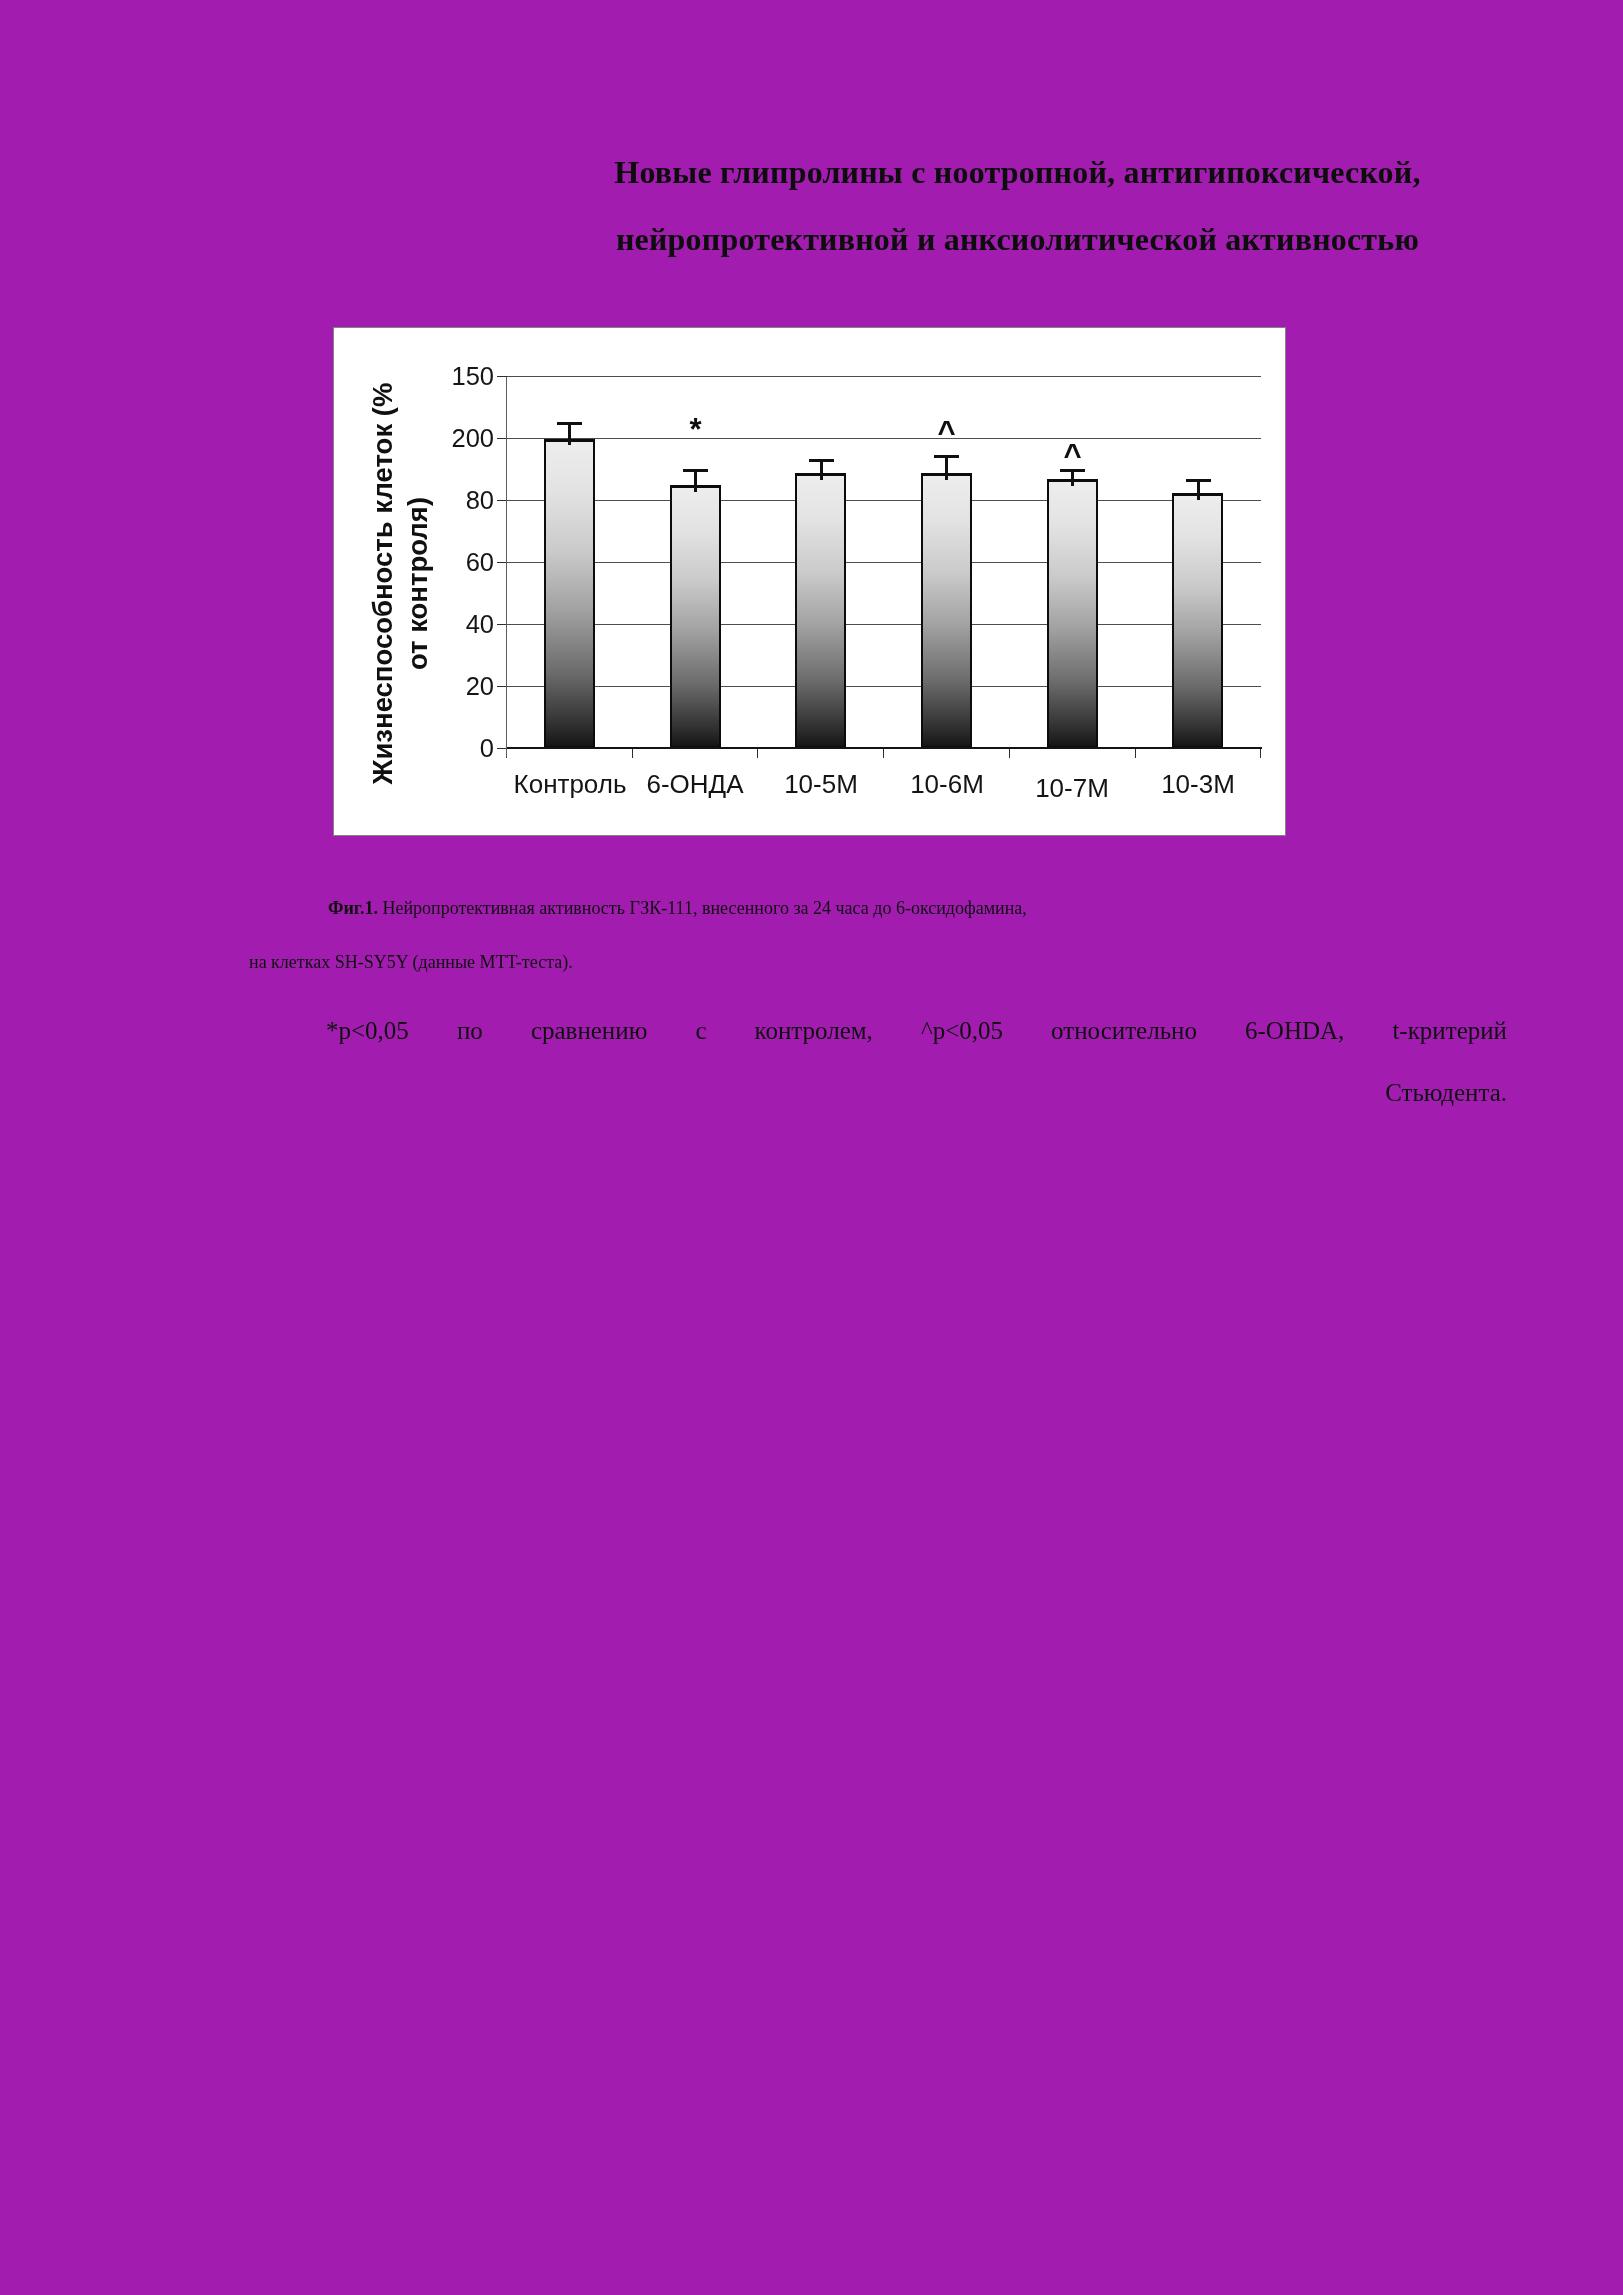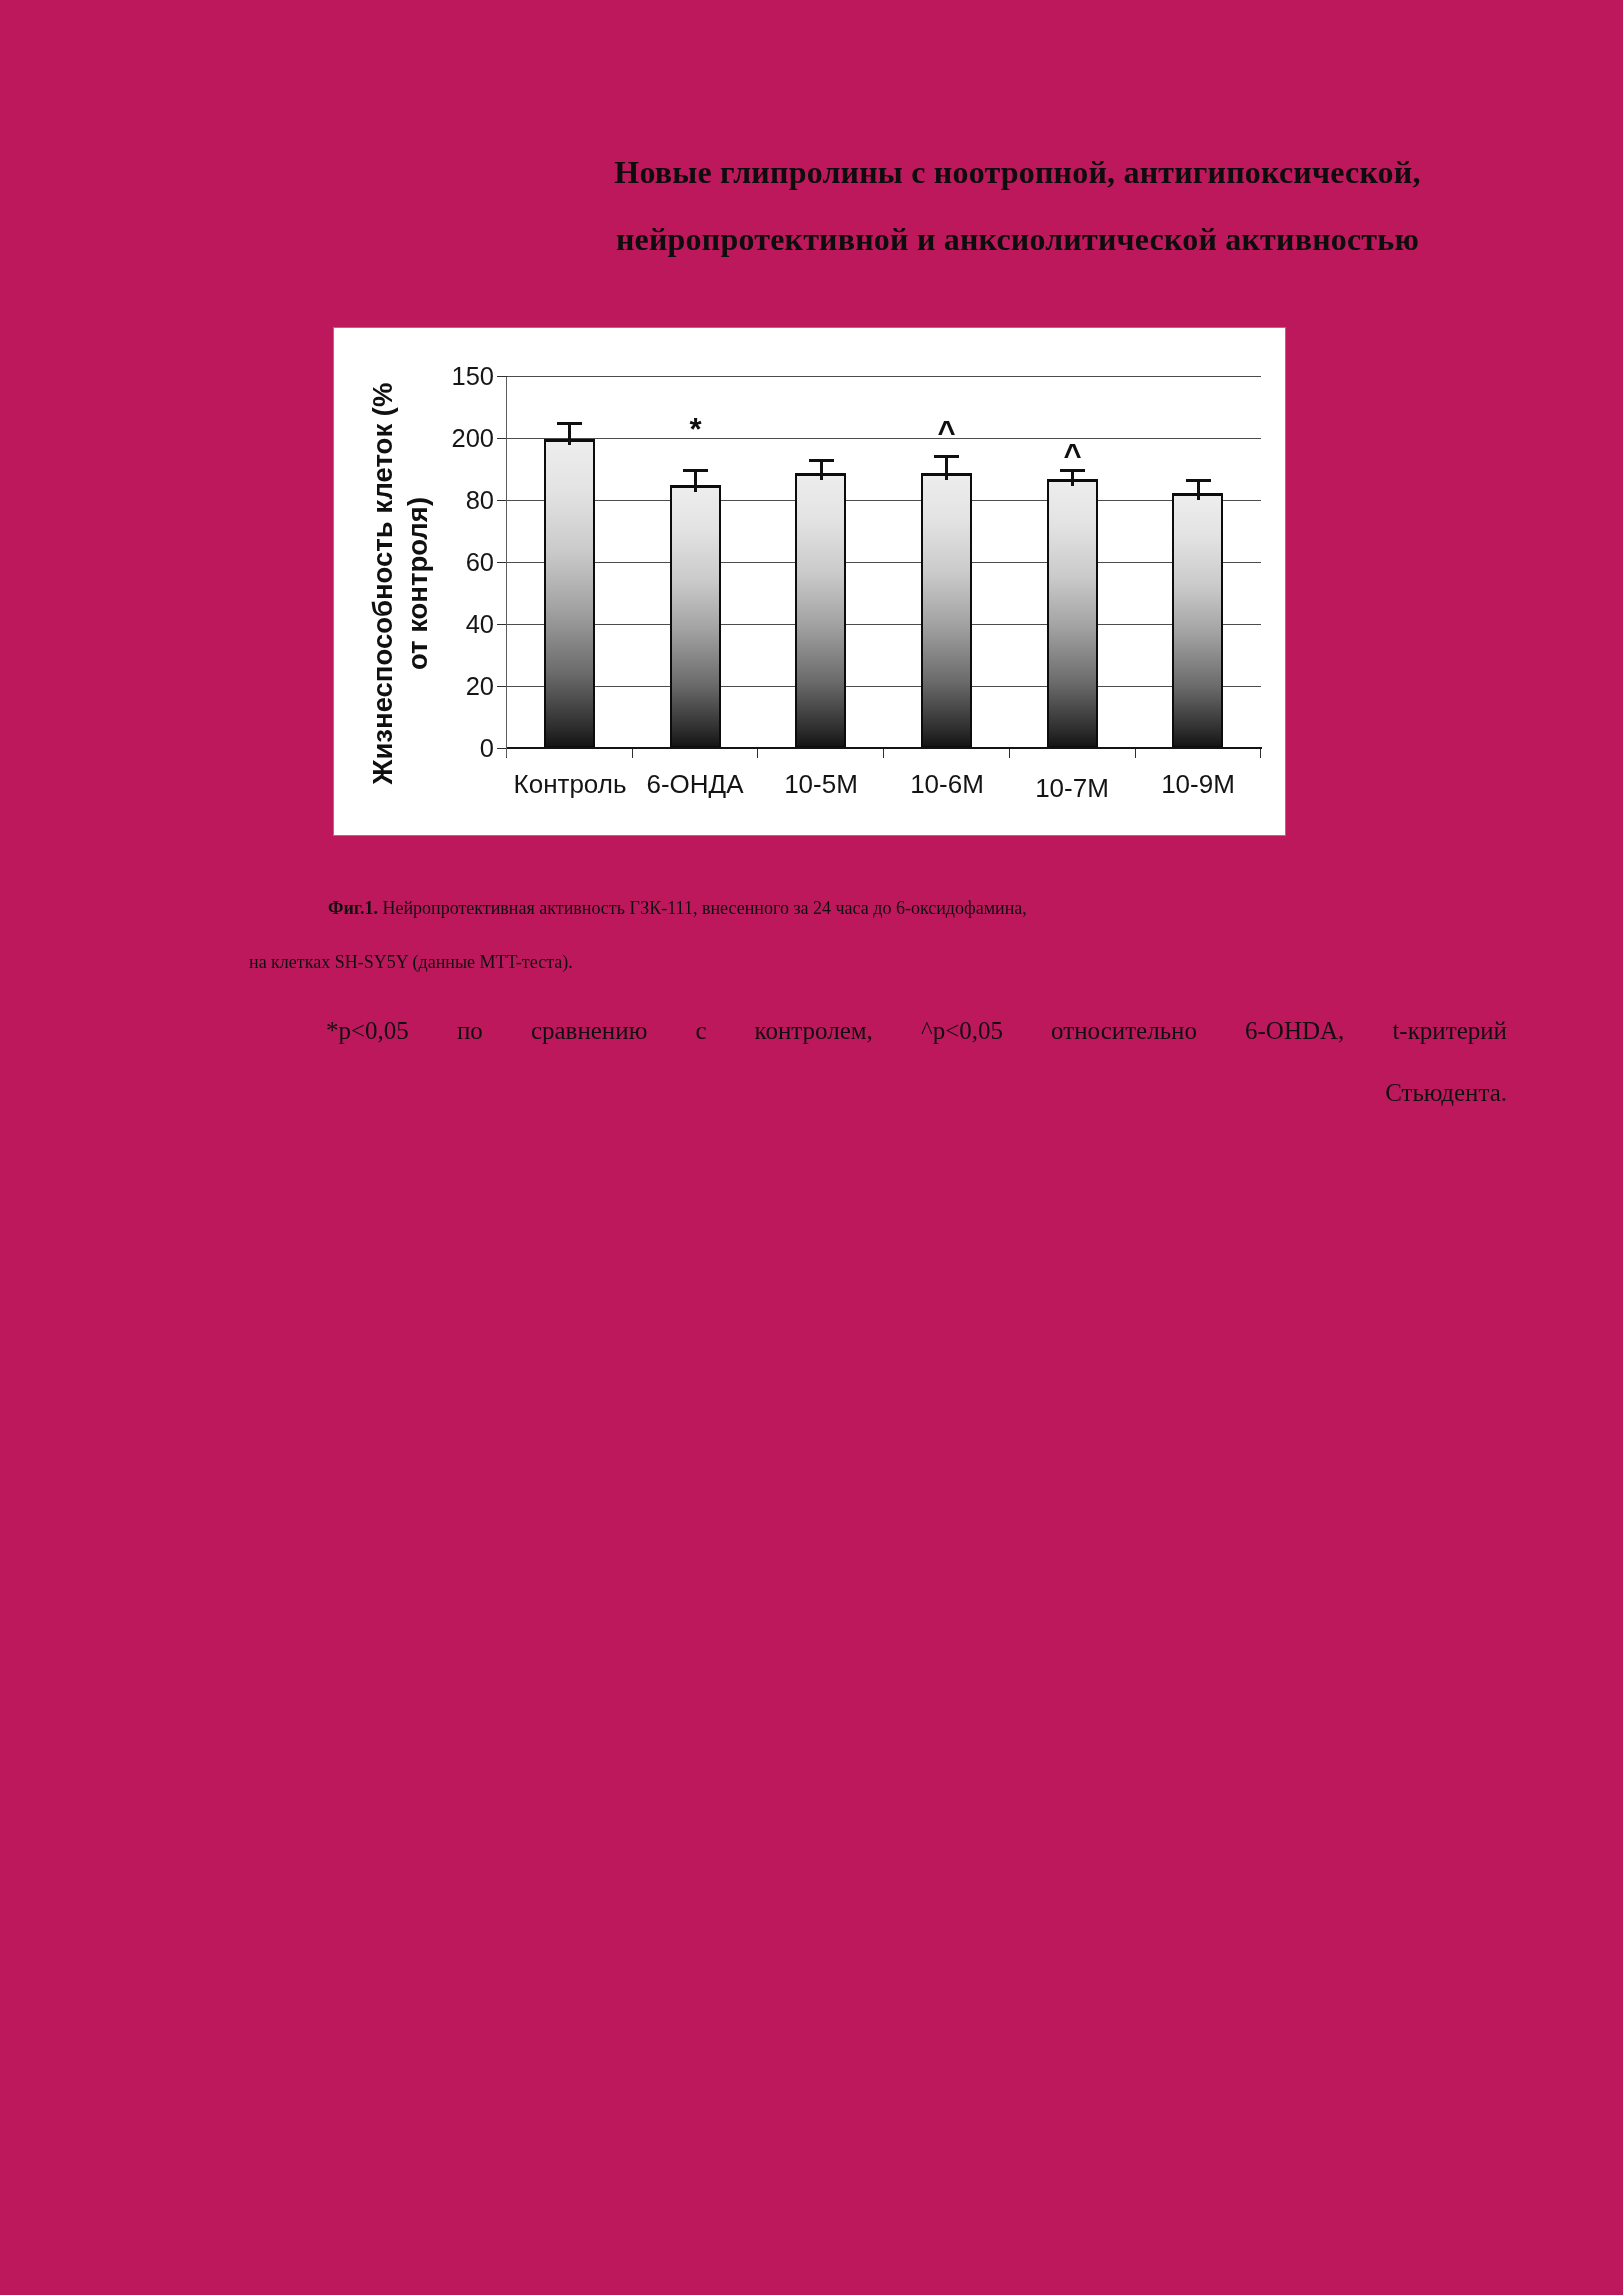--- a/index.html
+++ b/index.html
@@ -1,17 +1,17 @@
 <!DOCTYPE html>
 <html style="font-size:10.5px"><head>
 <meta charset="utf-8">
 <style>
   html,body{margin:0;padding:0;background:#c8c8c8;}
   .page{
-    position:relative;width:1623px;height:2295px;background:#be185d;
+    position:relative;width:1623px;height:2295px;background:#a21caf;
     overflow:hidden;font-family:"Liberation Serif", serif;color:#111;
   }
   
   .title{
     position:absolute;left:412px;top:139px;width:1211px;
     text-align:center;font-weight:700;font-size:32px;line-height:67px;
     color:#0d0d0d;letter-spacing:0.2px;
   }
   .title span{display:block;}
   
@@ -130,21 +130,21 @@
         <div class="err-line" style="left: 611px; top: 128px; height: 23.6px;"></div>
         <div class="err-cap" style="left: 600px; top: 127px;"></div>
         <div class="xcat-label" style="left: 550px; top: 441px;">10-6M</div>
         <div class="bar" style="left: 713px; top: 151px; width: 51px; height: 269px;"></div>
         <div class="err-line" style="left: 737px; top: 143px; height: 15px;"></div>
         <div class="err-cap" style="left: 726px; top: 141px;"></div>
         <div class="xcat-label" style="left: 675px; top: 445px;">10-7M</div>
         <div class="bar" style="left: 838px; top: 165px; width: 51px; height: 255px;"></div>
         <div class="err-line" style="left: 863px; top: 153px; height: 19px;"></div>
         <div class="err-cap" style="left: 852px; top: 151px;"></div>
-        <div class="xcat-label" style="left: 801px; top: 441px;">10-9M</div>
+        <div class="xcat-label" style="left: 801px; top: 441px;">10-3M</div>
         <div class="sig" style="left: 332px; top: 85px;">*</div>
         <div class="sig" style="left: 583px; top: 88px;">^</div>
         <div class="sig" style="left: 709px; top: 111px;">^</div>
       </div>
   </div>
 
   <p class="caption">
     <span class="line1"><b>Фиг.1.</b><span> Нейропротективная активность ГЗК-111, внесенного за 24 часа до 6-оксидофамина,</span></span>
     <span class="line2" style="display:block">на клетках SH-SY5Y (данные MTT-теста).</span>
   </p>

